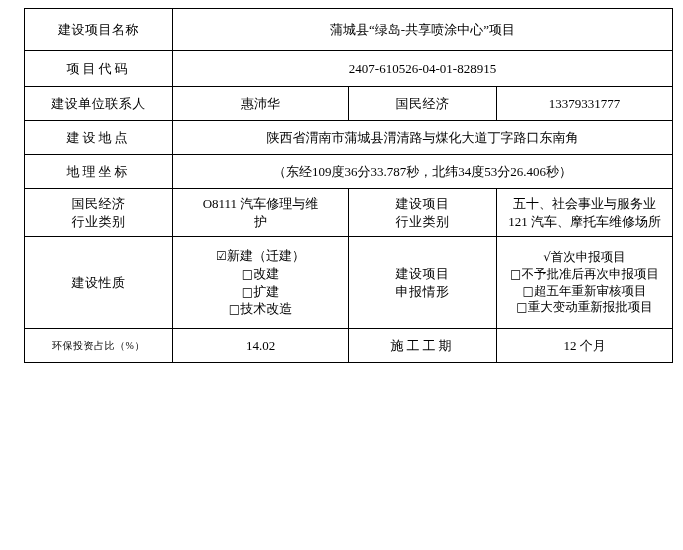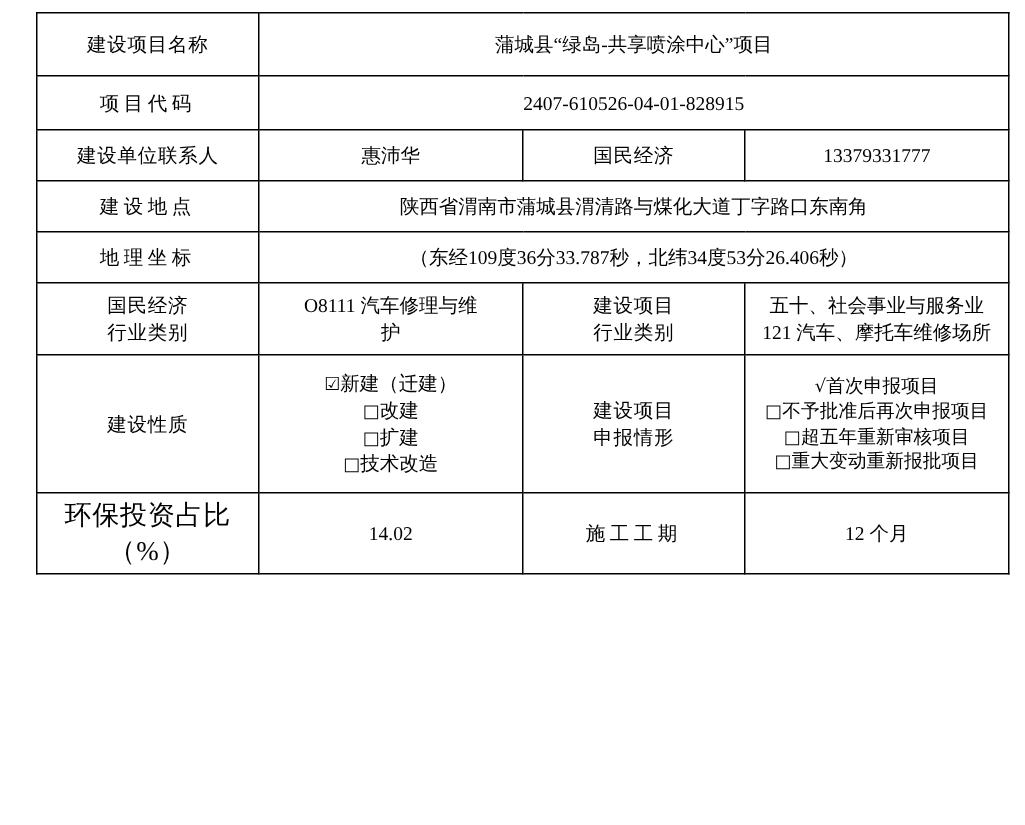--- a/index.html
+++ b/index.html
@@ -140,20 +140,20 @@
           <div>申报情形</div>
         </td>
         <td class="chk-list" style="font-size:12.5px">
           <div><span class="box">√</span><span>首次申报项目</span></div>
           <div><span class="box">□</span><span>不予批准后再次申报项目</span></div>
           <div><span class="box">□</span><span>超五年重新审核项目</span></div>
           <div><span class="box">□</span><span>重大变动重新报批项目</span></div>
         </td>
       </tr>
       <tr style="height:34px">
-        <td class="label" style="font-size:18px">环保投资占比（%）</td>
+        <td class="label" style="font-size:10px">环保投资占比（%）</td>
         <td class="val">14.02</td>
         <td class="label label-sp">施工工期</td>
         <td class="val">12 个月</td>
       </tr>
     </tbody>
   </table>
 </div>
 
 </body></html>

